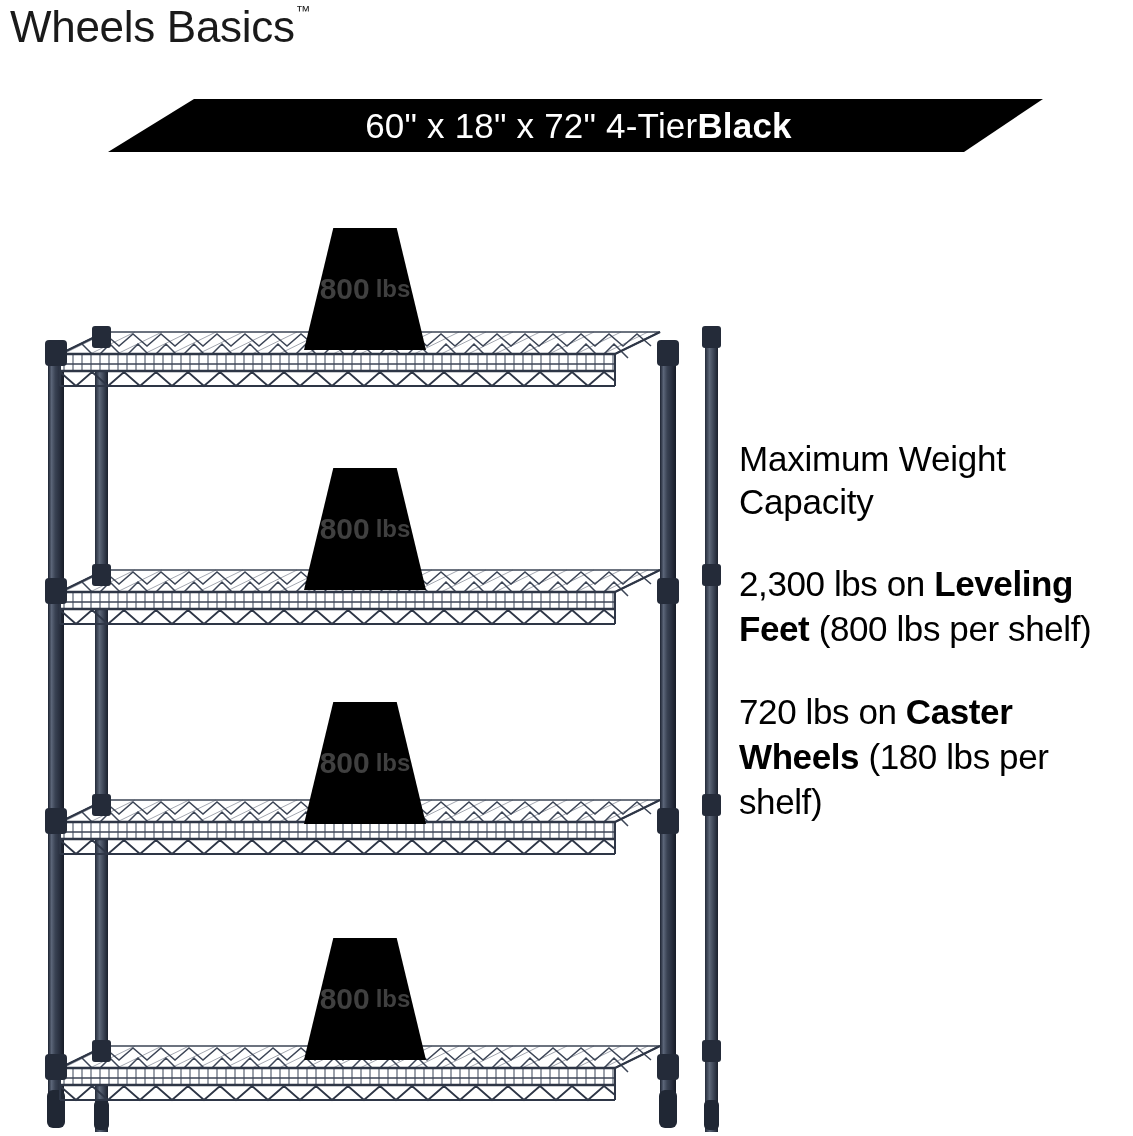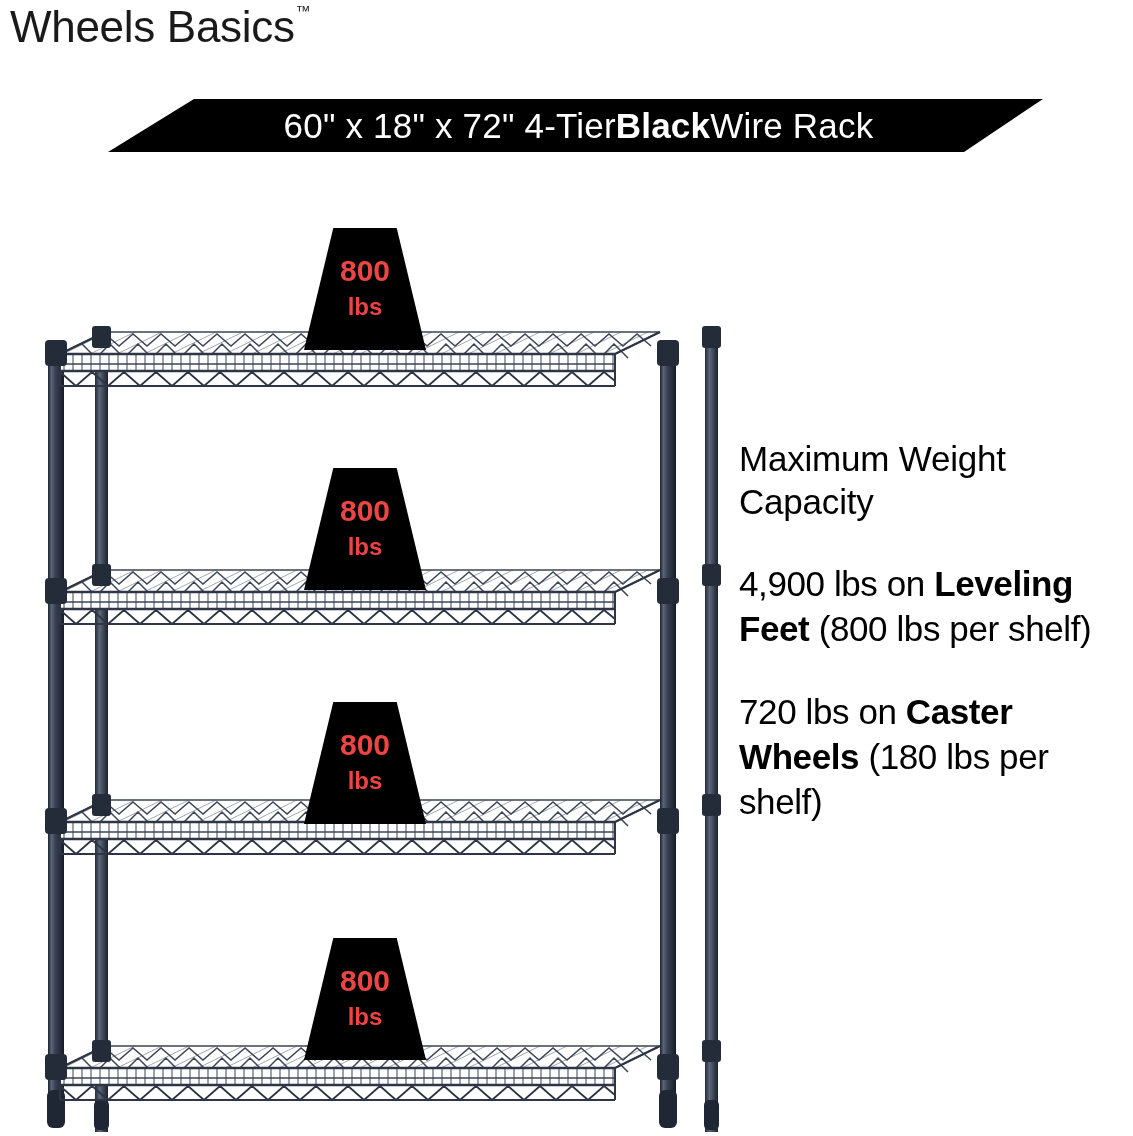--- a/index.html
+++ b/index.html
@@ -109,25 +109,25 @@
     position: absolute;
     inset: 0;
     background: #000000;
     -webkit-clip-path: polygon(24% 0, 76% 0, 100% 100%, 0 100%);
     clip-path: polygon(24% 0, 76% 0, 100% 100%, 0 100%);
   }
   .weight-badge .badge-text {
     position: absolute;
     inset: 0;
     display: flex;
-    flex-direction: column;
+    flex-direction: row;
     align-items: center;
     justify-content: center;
     gap: 6px;
-    color: #ef4444;
+    color: #404040;
     font-weight: 700;
     pointer-events: none;
   }
   .weight-badge .badge-value { font-size: 30px; line-height: 30px; }
   .weight-badge .badge-unit  { font-size: 24px; line-height: 30px; }
 
   #badge-1 { left: 304px; top: 228px; }
   #badge-2 { left: 304px; top: 468px; }
   #badge-3 { left: 304px; top: 702px; }
   #badge-4 { left: 304px; top: 938px; }
@@ -136,21 +136,20 @@
 <body>
 
 <div id="brand-logo">
   <span>Wheels Basics</span><span id="brand-tm">™</span>
 </div>
 
 <div id="title-banner">
   <div id="title-banner-text">
     <span>60" x 18" x 72" 4-Tier </span>
       <b>Black</b>
-      <span> Wire Rack</span>
   </div>
 </div>
 
 <svg id="rack" viewBox="0 0 760 1136" xmlns="http://www.w3.org/2000/svg">
   <defs>
     <linearGradient id="postGrad" x1="0" y1="0" x2="1" y2="0">
       <stop offset="0%" stop-color="#1c2230"></stop>
       <stop offset="22%" stop-color="#5b6578"></stop>
       <stop offset="45%" stop-color="#394253"></stop>
       <stop offset="70%" stop-color="#2a3141"></stop>
@@ -357,19 +356,19 @@
   <div class="badge-text">
     <span class="badge-value">800</span>
     <span class="badge-unit">lbs</span>
   </div>
 </div>
 
 <div id="info-column">
   <p class="info-heading">Maximum Weight Capacity</p>
 
   <p class="info-para">
-    <span>4,900 lbs on </span><b>Leveling Feet</b><span> (800 lbs per shelf)</span>
+    <span>2,300 lbs on </span><b>Leveling Feet</b><span> (800 lbs per shelf)</span>
   </p>
 
   <p class="info-para">
     <span>720 lbs on </span><b>Caster Wheels</b><span> (180 lbs per shelf)</span>
   </p>
 </div>
 
 </body></html>

